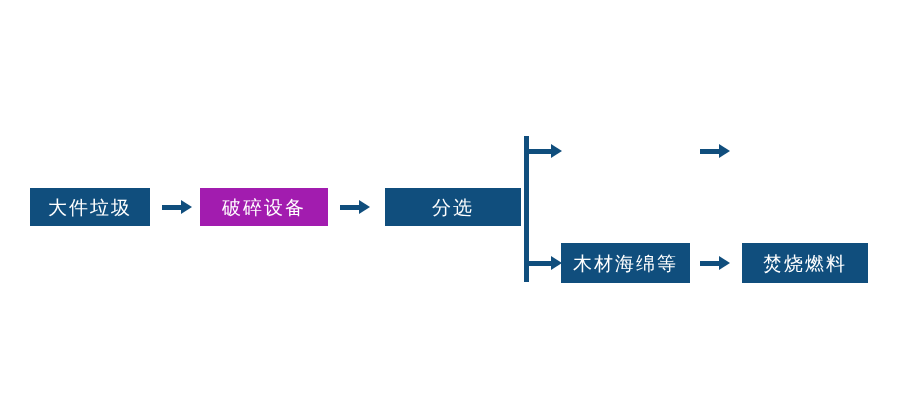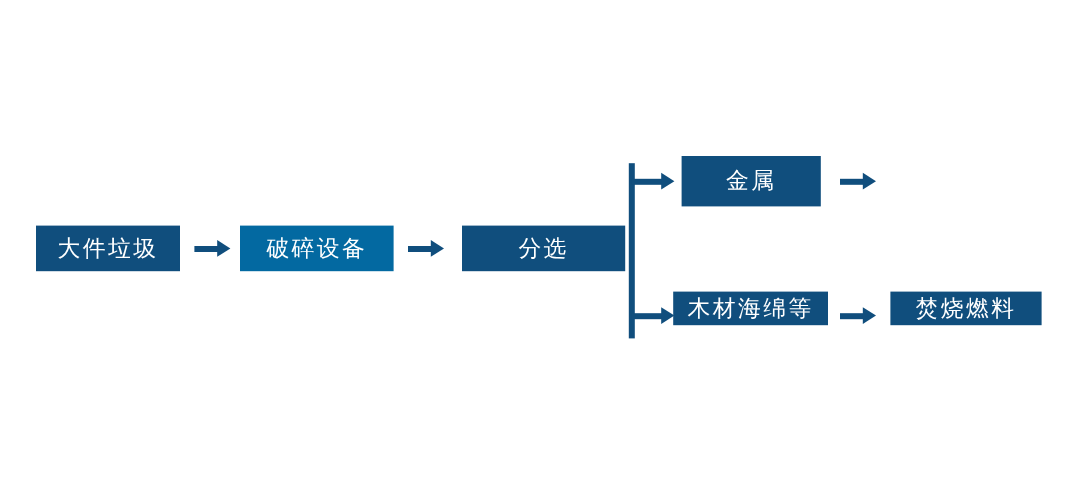--- a/index.html
+++ b/index.html
@@ -30,32 +30,32 @@
     justify-content: center;
     box-sizing: border-box;
     color: #ffffff;
     font-size: 19px;
     letter-spacing: 2px;
     line-height: 1;
     white-space: nowrap;
     user-select: none;
   }
   .node.blue { background: #104e7d; }
-  .node.red  { background: #0369a1; }
+  .node.red  { background: #a21caf; }
 
   
   .n-bulky     { left: 30px;  top: 188px; width: 120px; height: 38px; }
   .n-crusher   { left: 200px; top: 188px; width: 128px; height: 38px; }
   .n-sorting   { left: 385px; top: 188px; width: 136px; height: 38px; }
 
   
   .n-metal     { left: 568px; top: 130px; width: 116px; height: 42px; }
   .n-recycle   { left: 745px; top: 130px; width: 123px; height: 42px; }
-  .n-wood      { left: 561px; top: 243px; width: 129px; height: 28px; }
-  .n-fuel      { left: 742px; top: 243px; width: 126px; height: 28px; }
+  .n-wood      { left: 561px; top: 243px; width: 129px; height: 40px; }
+  .n-fuel      { left: 742px; top: 243px; width: 126px; height: 40px; }
 
   
   .arrow {
     position: absolute;
     height: 14px;
     width: 30px;
   }
   .arrow .shaft {
     position: absolute;
     left: 0;
@@ -140,21 +140,20 @@
   <div class="bracket-branch b-top">
     <span class="shaft"></span>
     <span class="head"></span>
   </div>
 
   <div class="bracket-branch b-bottom">
     <span class="shaft"></span>
     <span class="head"></span>
   </div>
 
-  <div class="node blue n-metal">金属</div>
 
   <div class="arrow a-metal">
     <span class="shaft"></span>
     <span class="head"></span>
   </div>
 
 
   <div class="node blue n-wood">木材海绵等</div>
 
   <div class="arrow a-wood">

